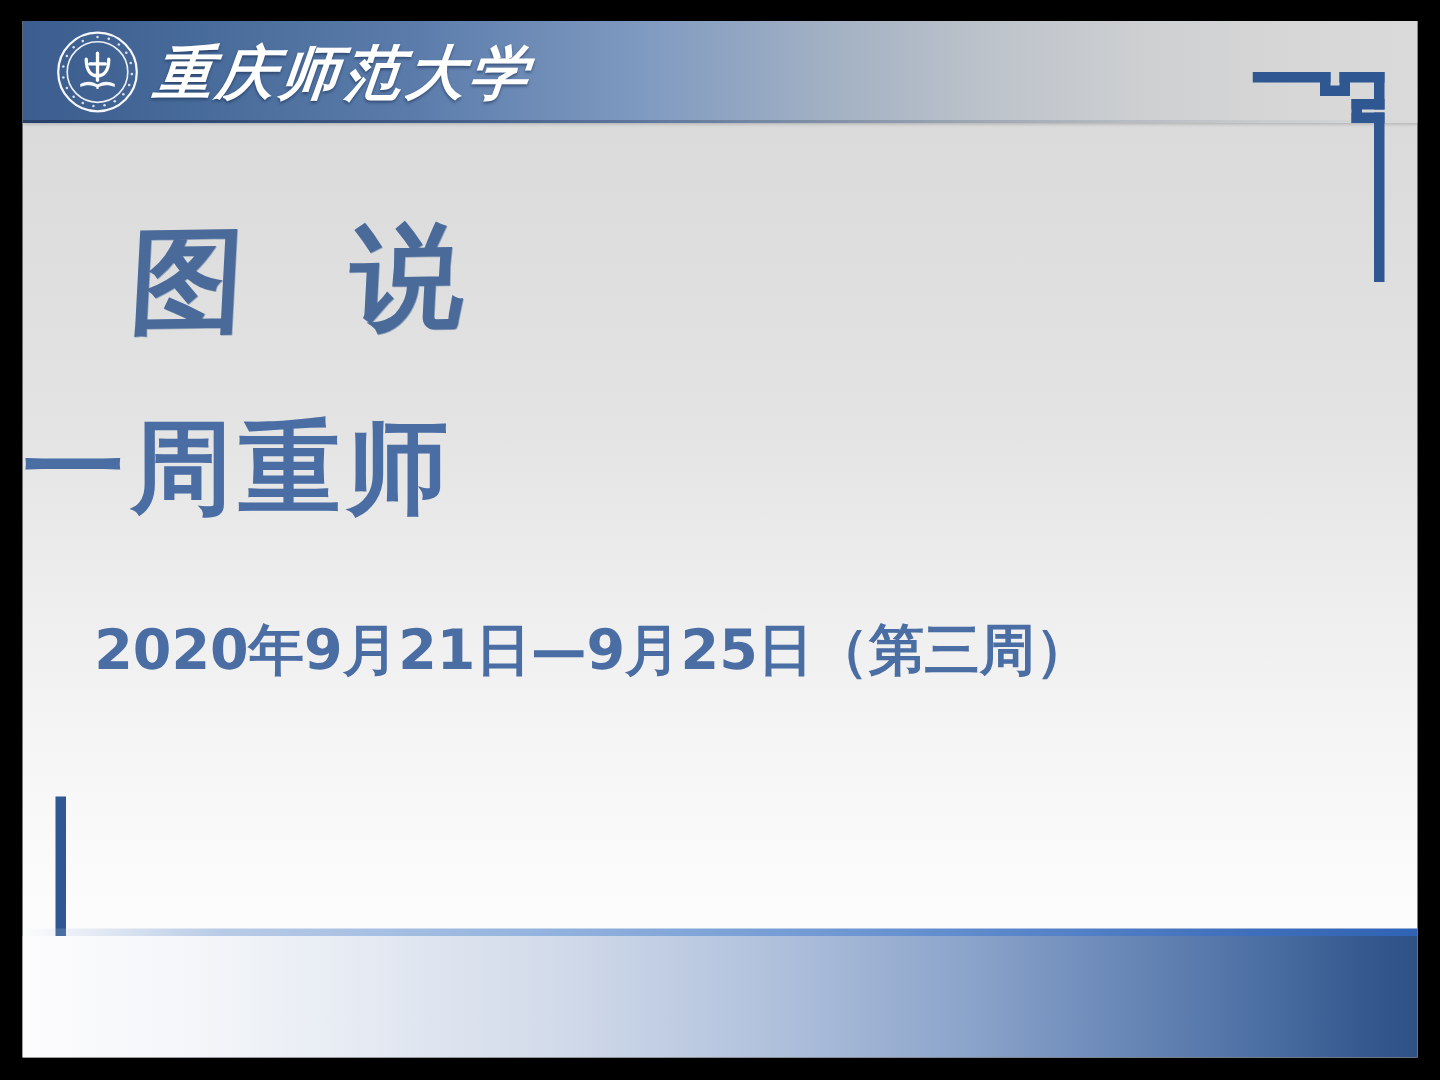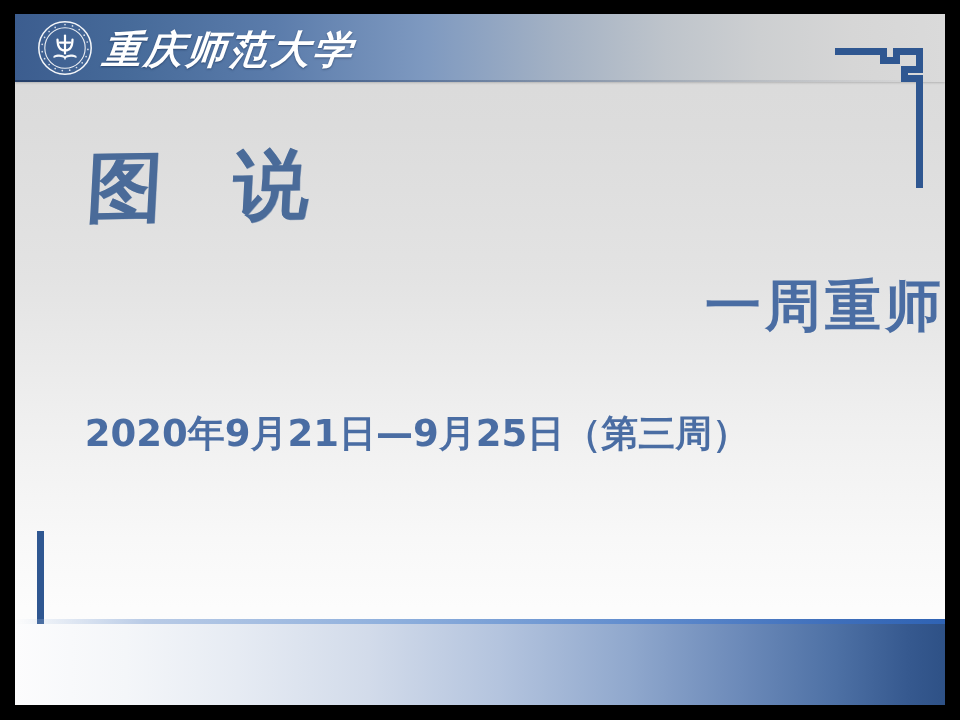--- a/index.html
+++ b/index.html
@@ -168,44 +168,43 @@
     white-space: nowrap;
     transform: skewX(-4deg) rotate(-1deg);
     text-shadow: 0.5px 0.5px 0 rgba(74,107,153,0.45);
   }
 
   #main-title {
     position: absolute;
     left: 0;
     top: 262px;
     width: 930px;
-    text-align: right;
+    text-align: left;
     color: #4a6da3;
     font-family: "DejaVu Sans", sans-serif;
-    font-size: 56px;
+    font-size: 68px;
     font-weight: 700;
     letter-spacing: 4px;
     line-height: 1.08;
     white-space: nowrap;
   }
 
   #date-subtitle {
     position: absolute;
     left: 0;
     top: 400px;
     width: 760px;
     text-align: center;
     color: #4a6da3;
     font-family: "DejaVu Sans", sans-serif;
     font-size: 37px;
     font-weight: 700;
     letter-spacing: 0px;
     line-height: 1.1;
     white-space: nowrap;
-    padding-left: 22px;
   }
 </style>
 </head>
 <body>
 
 <div id="slide-frame">
 
   <div id="slide">
 
     <div id="header-banner">

